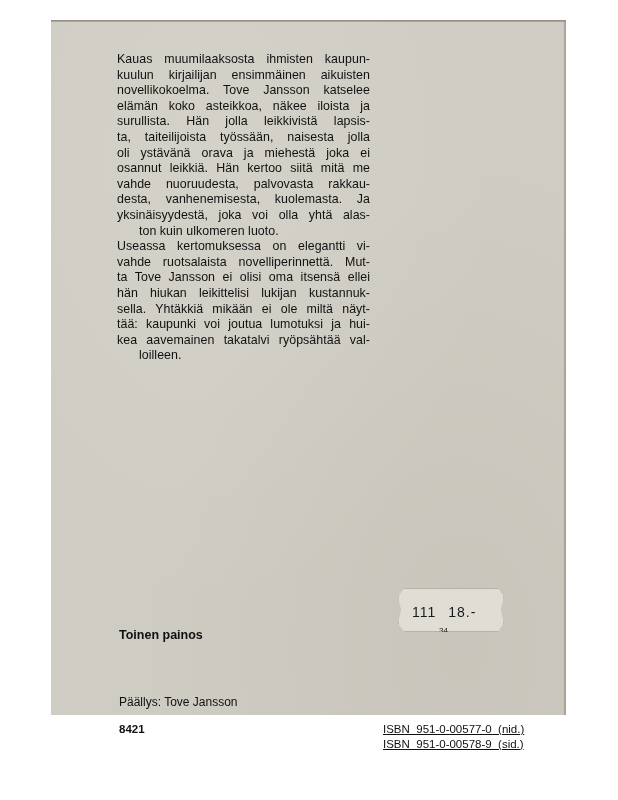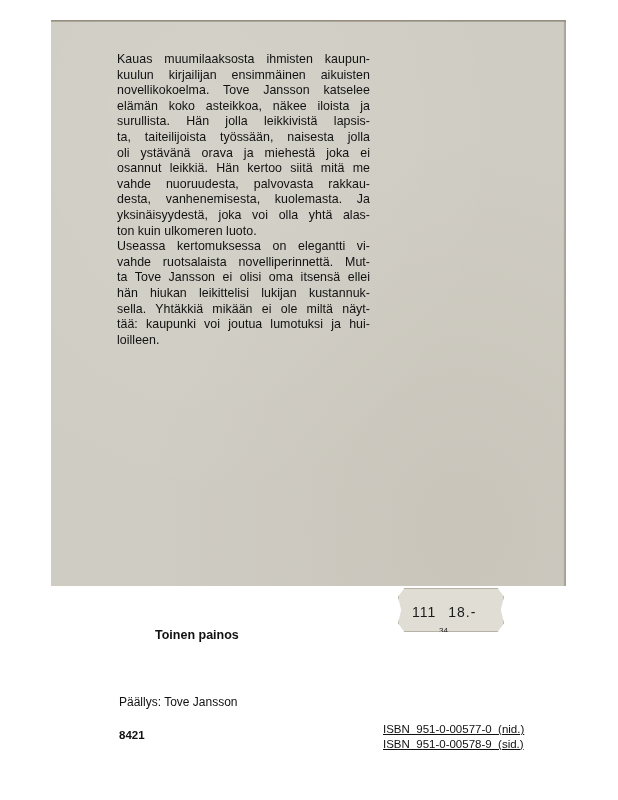--- a/index.html
+++ b/index.html
@@ -12,21 +12,21 @@
     height: 800px;
     position: relative;
     overflow: hidden;
     font-family: "Liberation Sans", sans-serif;
   }
   .book-cover {
     position: absolute;
     left: 51px;
     top: 20px;
     width: 515px;
-    height: 566px;
+    height: 695px;
     background: #cfccc3;
     background-image:
       radial-gradient(ellipse at 30% 20%, rgba(255,255,255,0.10), rgba(0,0,0,0) 60%),
       radial-gradient(ellipse at 80% 90%, rgba(120,110,95,0.08), rgba(0,0,0,0) 55%);
     box-shadow: inset 0 1px 0 #9d968a, inset -2px 0 0 rgba(140,130,115,0.35);
   }
   .top-edge {
     position: absolute;
     left: 0; top: 0;
     width: 100%; height: 2px;
@@ -51,20 +51,21 @@
   }
   .blurb-line {
     display: block;
     text-align: justify;
     text-align-last: justify;
     white-space: nowrap;
     height: 15.6px;
   }
   .blurb-line.last {
     text-align-last: left;
+    margin-left: 22px;
   }
   .price-sticker {
     position: absolute;
     left: 347px;
     top: 568px;
     width: 104px;
     height: 42px;
     background: #e0ddd5;
     border: 1px solid #b8b2a6;
     clip-path: polygon(6% 0, 94% 0, 100% 20%, 97% 50%, 100% 80%, 94% 100%, 6% 100%, 0 80%, 3% 50%, 0 20%);
@@ -89,37 +90,35 @@
     display: inline-block;
     width: 12px;
   }
   .edition {
     position: absolute;
     left: 68px;
     top: 608px;
     font-size: 12.5px;
     font-weight: bold;
     color: #111;
-    margin-left: 36px;
   }
   .cover-credit {
     position: absolute;
     left: 68px;
     top: 675px;
     font-size: 12px;
     color: #111;
   }
   .catalog-number {
     position: absolute;
     left: 68px;
     top: 703px;
     font-size: 11.5px;
     font-weight: bold;
     color: #111;
-    margin-top: 6px;
   }
   .isbn-block {
     position: absolute;
     left: 332px;
     top: 702px;
     font-size: 11.5px;
     line-height: 14.5px;
     color: #111;
   }
   .isbn-line {
@@ -147,20 +146,21 @@
     <span class="blurb-line">vahde nuoruudesta, palvovasta rakkau-</span>
     <span class="blurb-line">desta, vanhenemisesta, kuolemasta. Ja</span>
     <span class="blurb-line">yksinäisyydestä, joka voi olla yhtä alas-</span>
     <span class="blurb-line last">ton kuin ulkomeren luoto.</span>
     <span class="blurb-line">Useassa kertomuksessa on elegantti vi-</span>
     <span class="blurb-line">vahde ruotsalaista novelliperinnettä. Mut-</span>
     <span class="blurb-line">ta Tove Jansson ei olisi oma itsensä ellei</span>
     <span class="blurb-line">hän hiukan leikittelisi lukijan kustannuk-</span>
     <span class="blurb-line">sella. Yhtäkkiä mikään ei ole miltä näyt-</span>
     <span class="blurb-line">tää: kaupunki voi joutua lumotuksi ja hui-</span>
+    <span class="blurb-line">kea aavemainen takatalvi ryöpsähtää val-</span>
     <span class="blurb-line last">loilleen.</span>
   </div>
 
   <div class="price-sticker">
     <span class="sticker-code">34</span>
     <span class="sticker-price">
       <span>111</span><span class="gap"></span><span>18.-</span>
     </span>
   </div>
 

